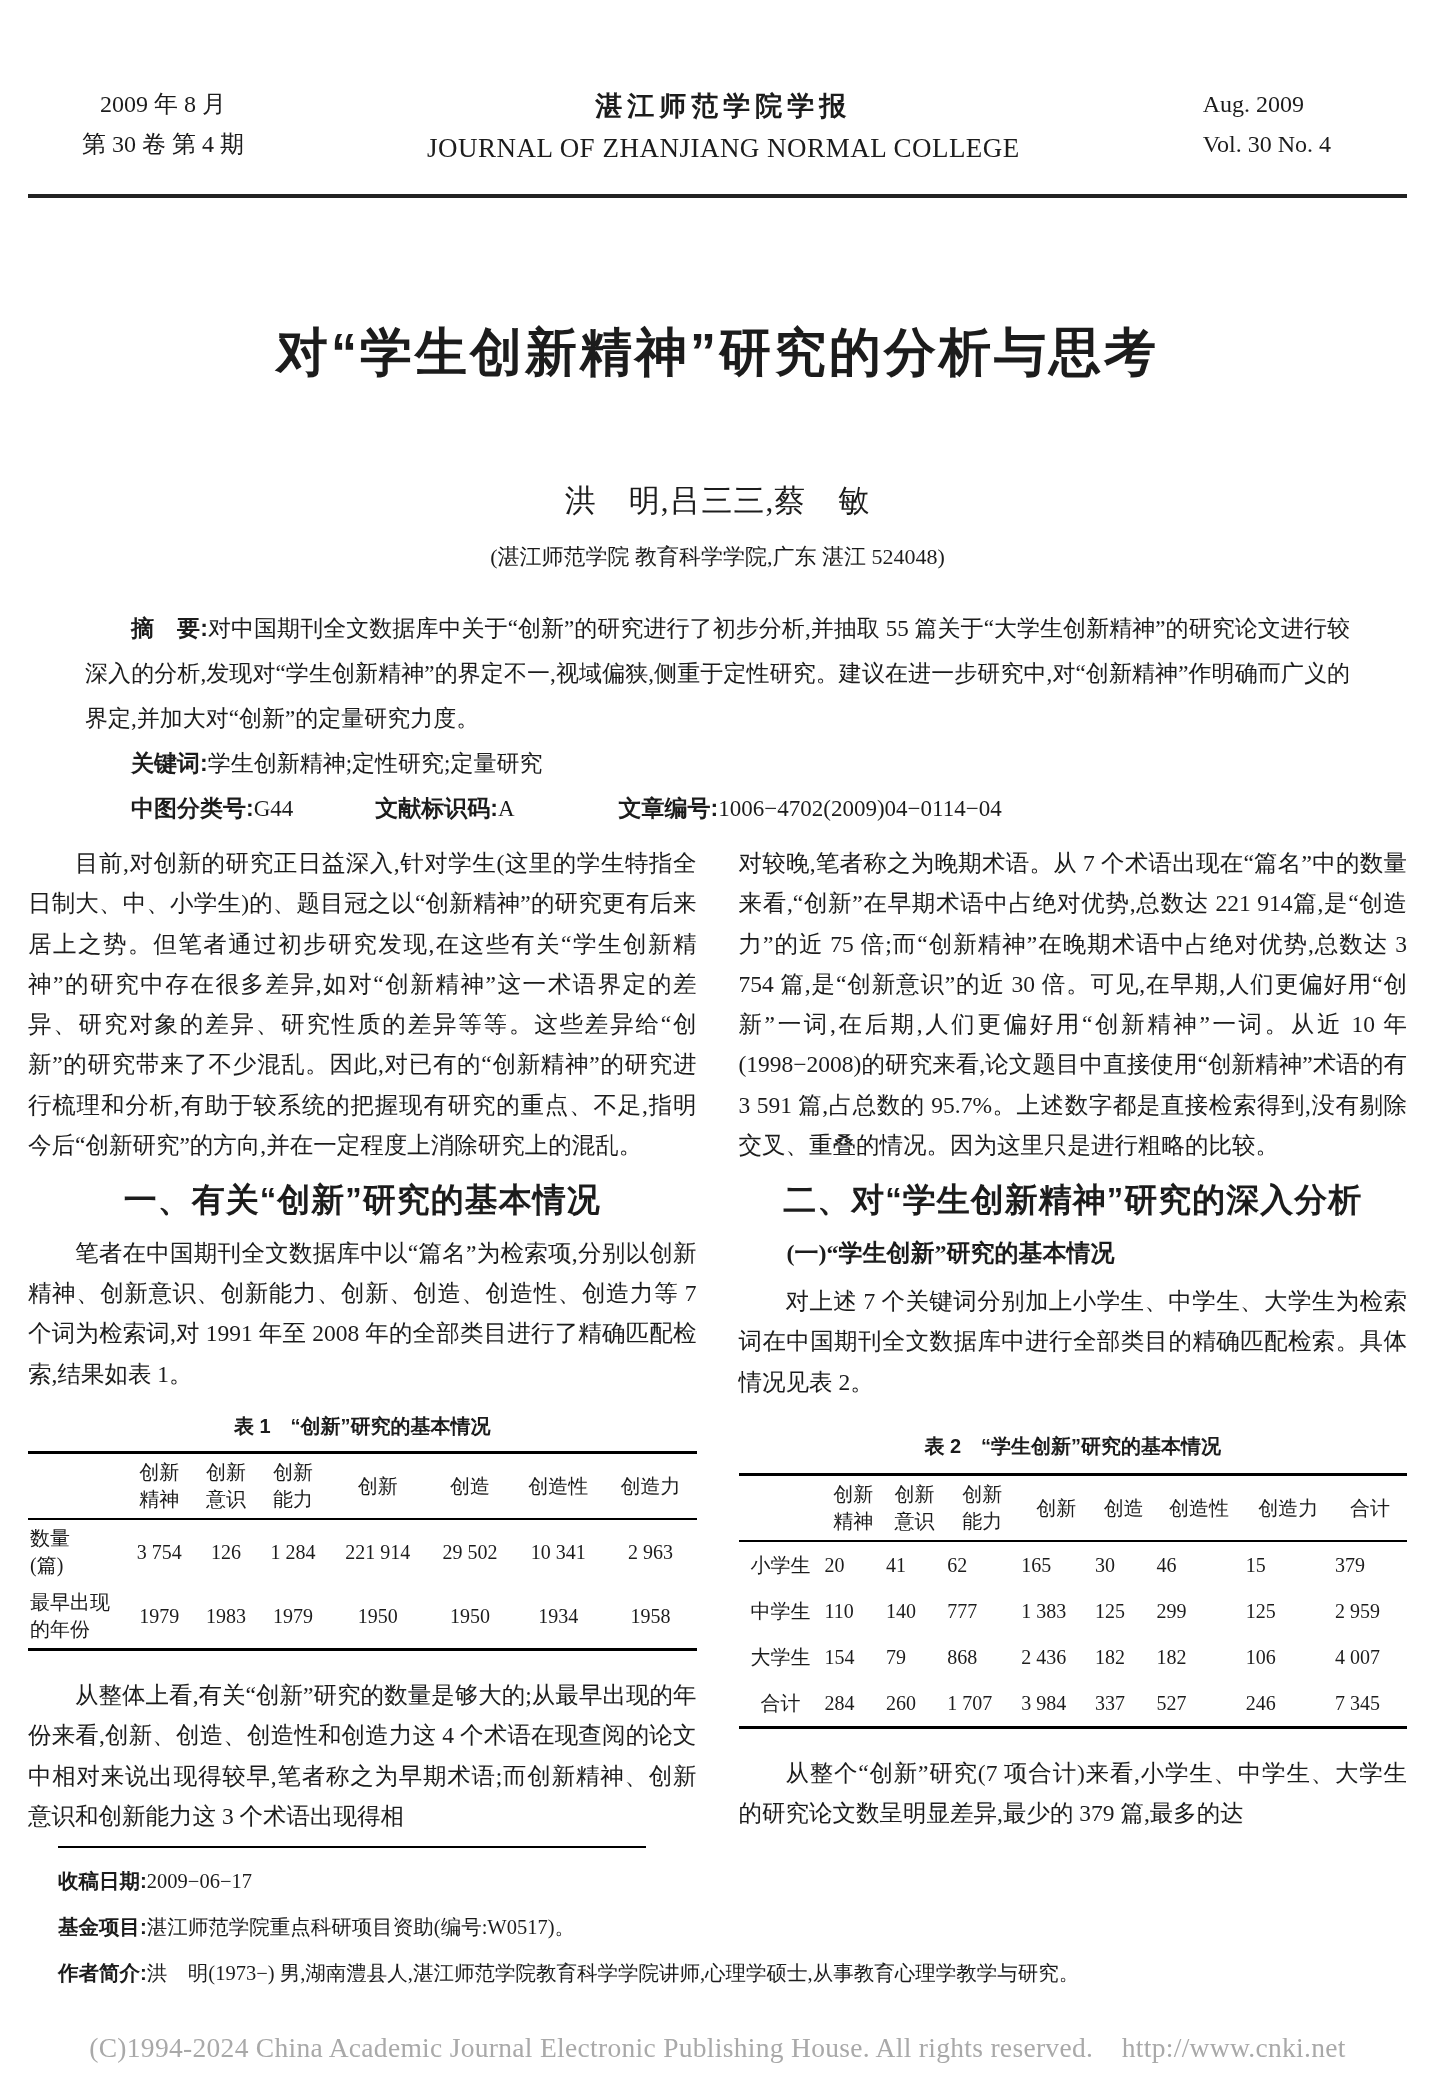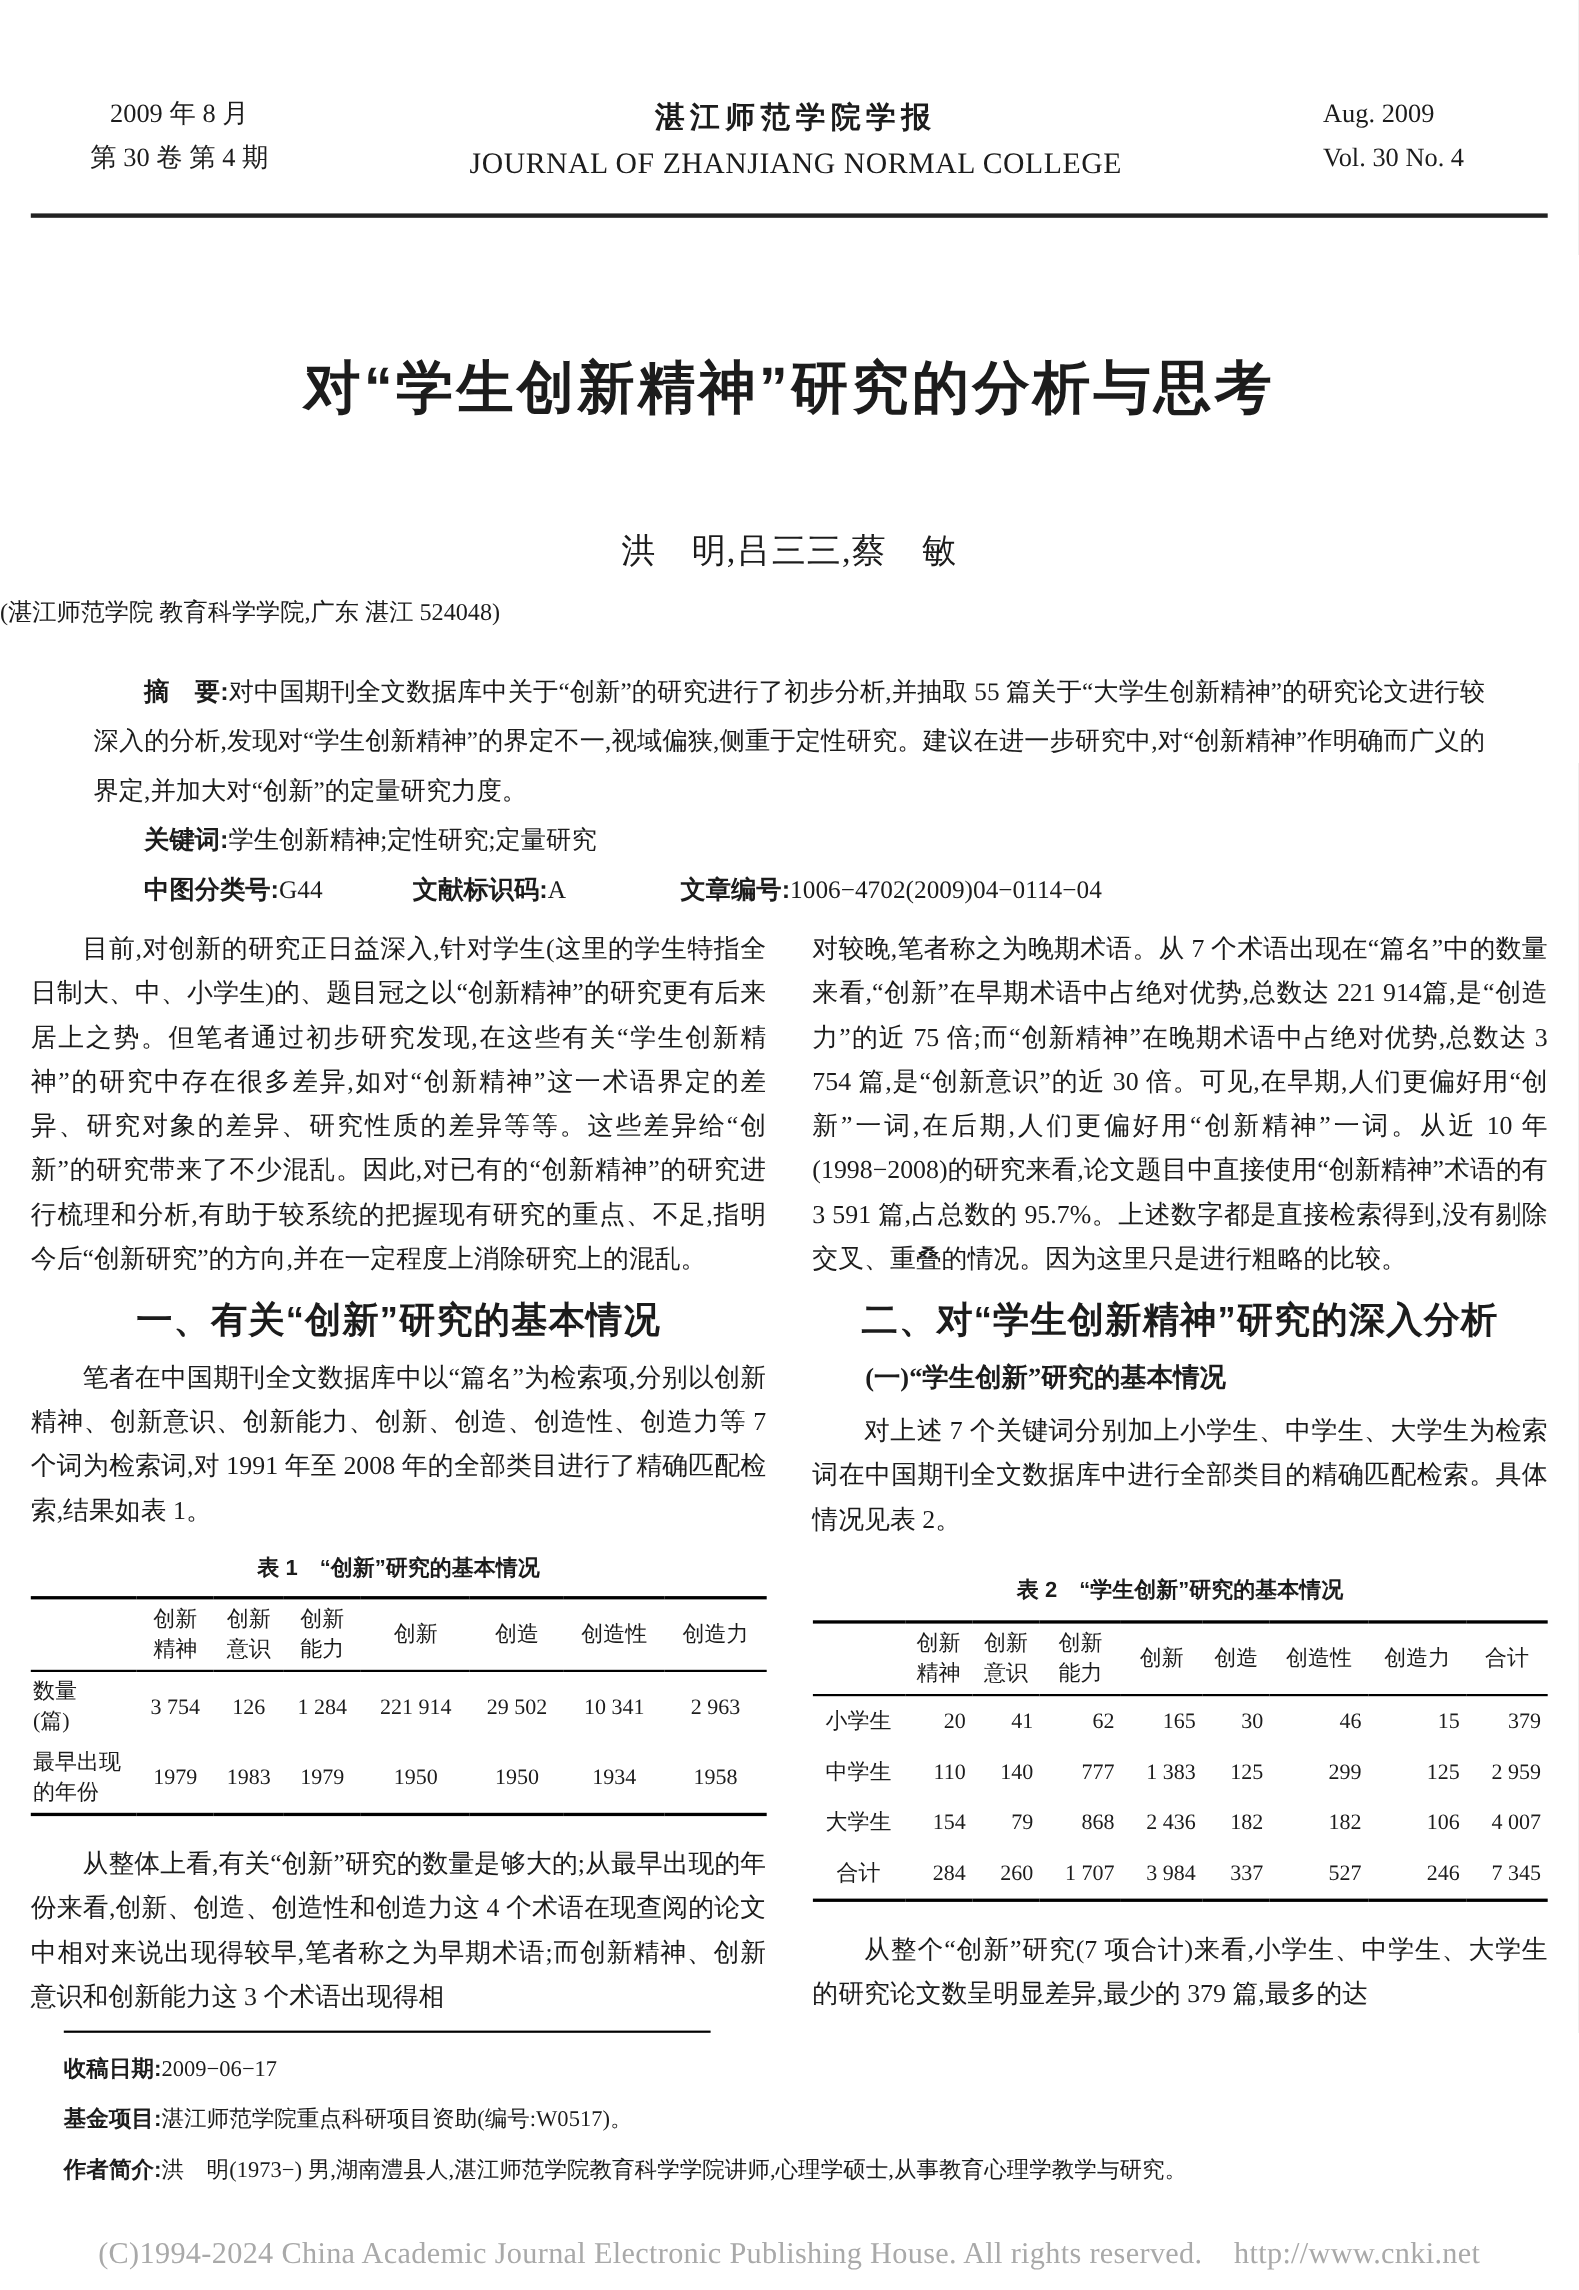--- a/index.html
+++ b/index.html
@@ -16,21 +16,21 @@
   .jh-center { text-align:center; }
   .jh-cn { font-family:"Liberation Sans","DejaVu Sans",sans-serif; font-weight:700;
     font-size:27px; letter-spacing:5px; }
   .jh-en { font-size:27px; letter-spacing:0.5px; margin-top:9px; }
   .jh-right { text-align:left; font-size:24px; line-height:40px; }
   .rule { height:4px; background:#222; margin:8px 28px 0; }
   
   .art-title { text-align:center; font-family:"Liberation Sans","DejaVu Sans",sans-serif;
     font-weight:700; font-size:52px; letter-spacing:3px; margin-top:120px; }
   .authors { text-align:center; font-size:31px; margin-top:92px; letter-spacing:1px; }
-  .affiliation { font-size:22px; margin-top:20px; }
+  .affiliation { text-align:center; font-size:22px; margin-top:20px; }
   
   .abstract { margin:34px 85px 0; font-size:23px; line-height:45px; text-align:justify; }
   .abstract p { margin:0; }
   .indent { text-indent:2em; }
   .blabel { font-family:"Liberation Sans","DejaVu Sans",sans-serif; font-weight:700; }
   .meta-gap1 { margin-right:82px; }
   .meta-gap2 { margin-right:104px; }
   
   .columns { display:flex; gap:42px; padding:0 28px; margin-top:12px; }
   .col { flex:1; min-width:0; font-size:23.5px; line-height:40.3px; text-align:justify; }
@@ -46,21 +46,21 @@
   table.paper-table { width:100%; border-collapse:collapse; table-layout:auto;
     border-top:3px solid #000; border-bottom:3px solid #000; font-size:20px; }
   table.paper-table th { font-weight:400; white-space:pre-line; }
   table.paper-table thead th { border-bottom:2.5px solid #000; padding:5px 2px;
     line-height:27px; text-align:center; vertical-align:middle; }
   .t1 tbody th, .t1 tbody td { padding:5px 2px; line-height:27px; text-align:center;
     vertical-align:middle; }
   .t1 tbody th { text-align:left; width:96px; }
   .t2 tbody th, .t2 tbody td { padding:9px 2px; line-height:28px; vertical-align:middle; }
   .t2 tbody th { text-align:center; width:84px; }
-  .t2 tbody td { text-align:right; padding-right:6px; }
+  .t2 tbody td { text-align:left; padding-right:6px; }
   
   .footnotes { margin:10px 58px 0; font-size:20.5px; }
   .foot-rule { width:588px; border-top:2.5px solid #000; margin-bottom:10px; }
   .foot-line { line-height:45px; }
   
   .watermark { position:absolute; left:0; right:0; bottom:18px; text-align:center;
     color:#a9a9a9; font-size:27.5px; white-space:pre; letter-spacing:0.3px; }
 </style>
 </head>
 <body>

